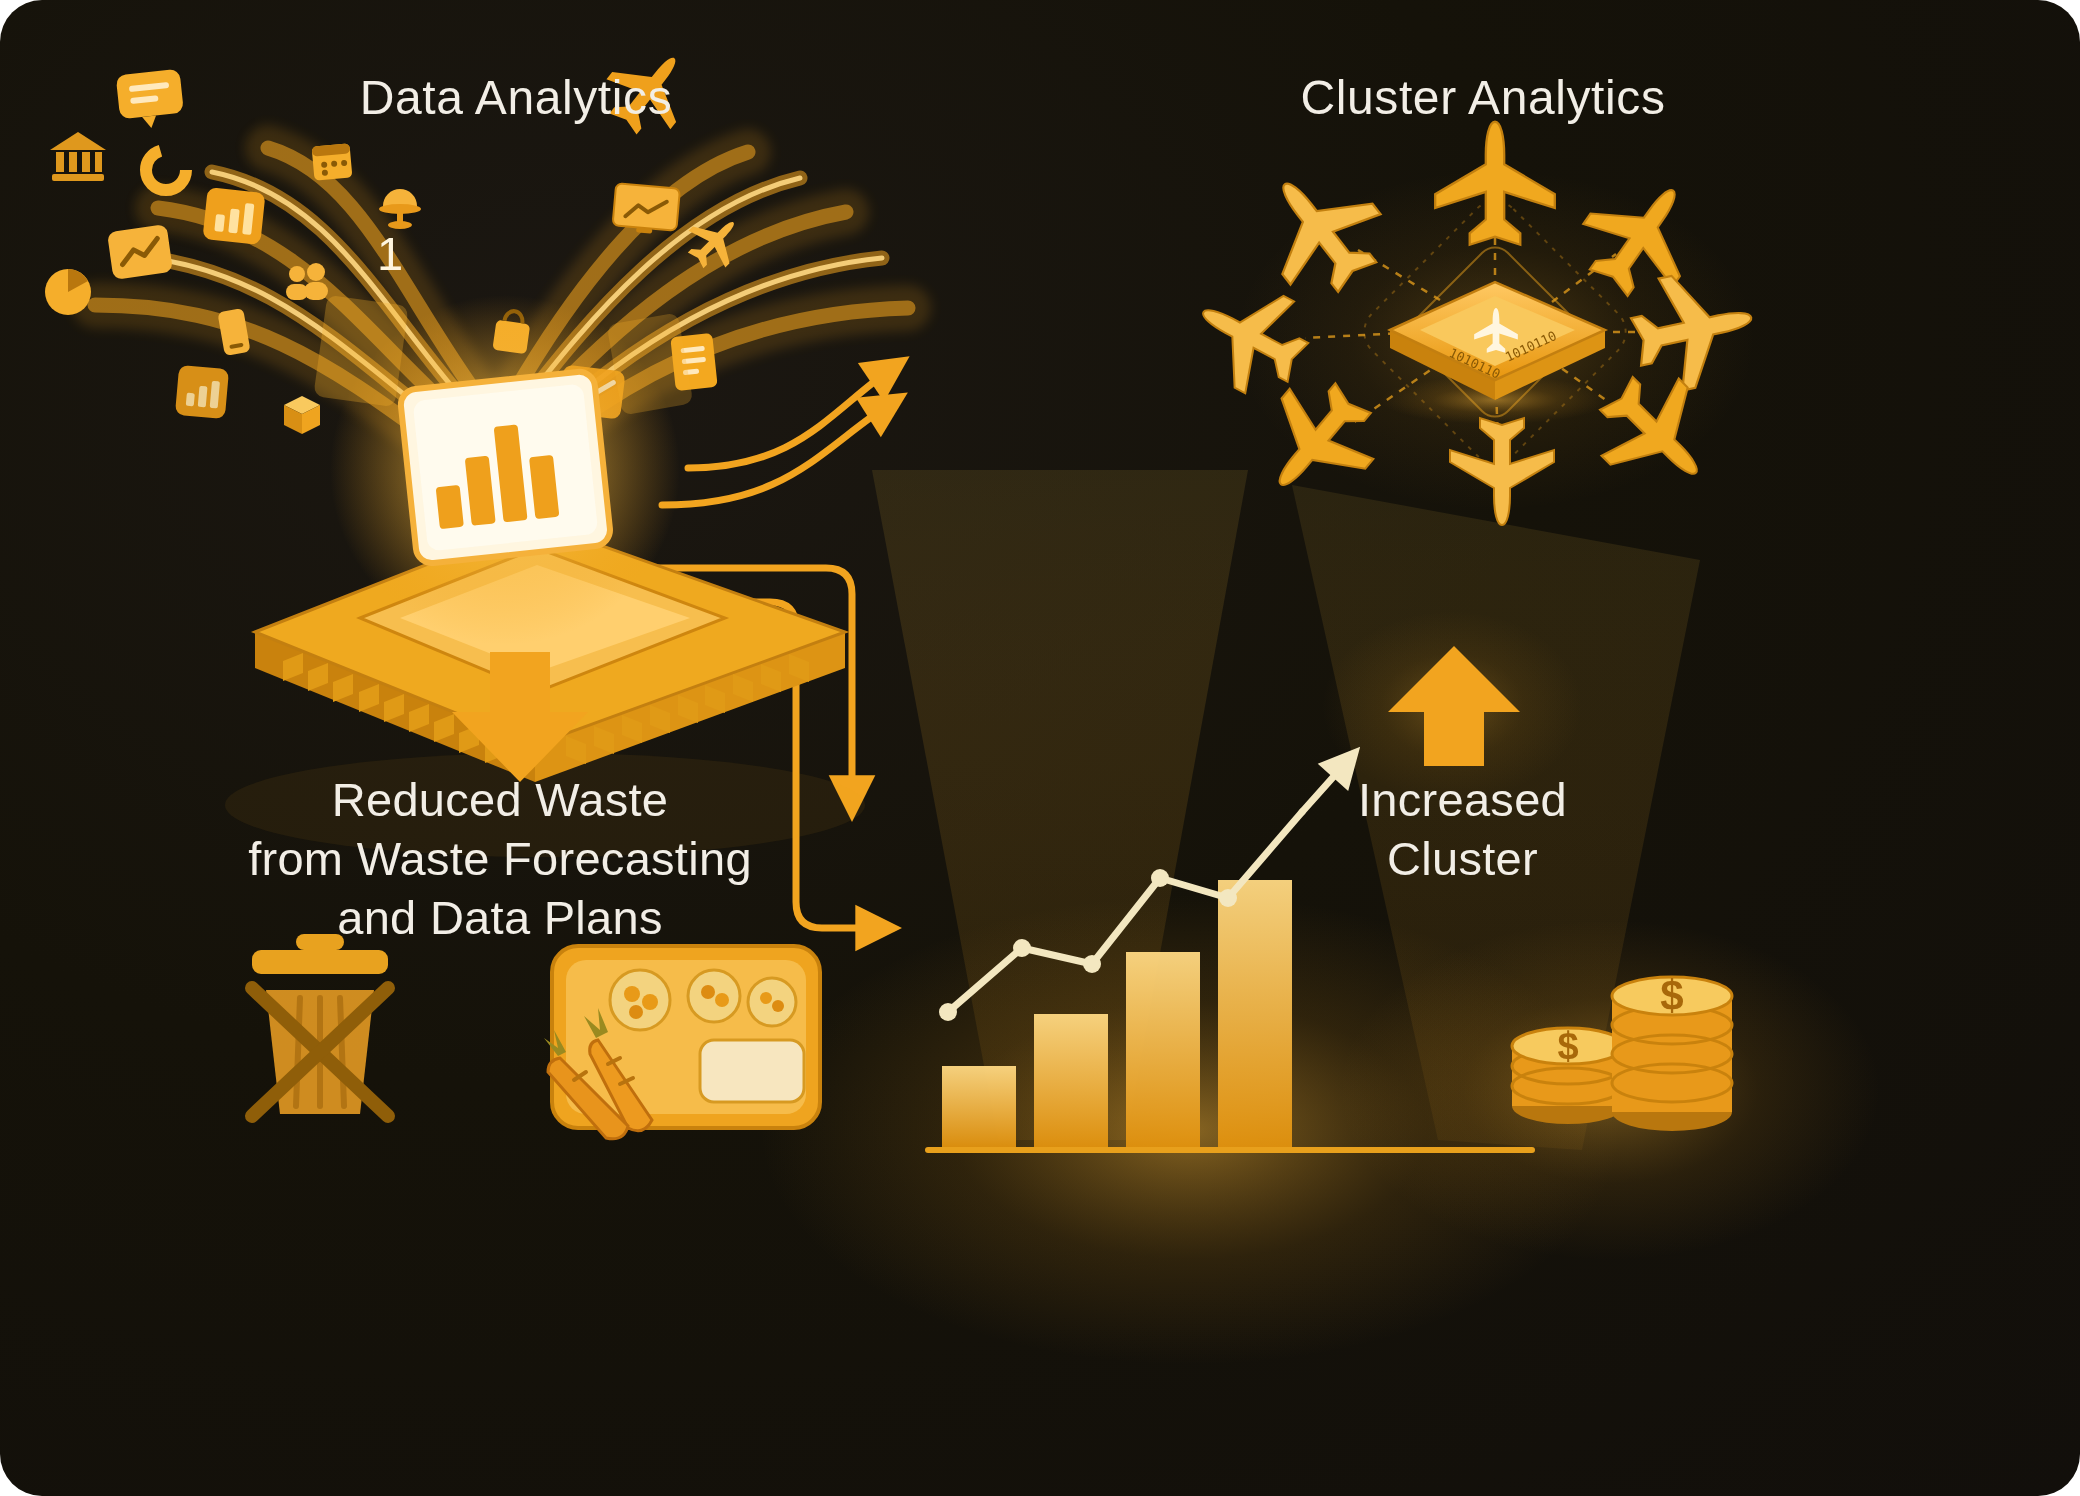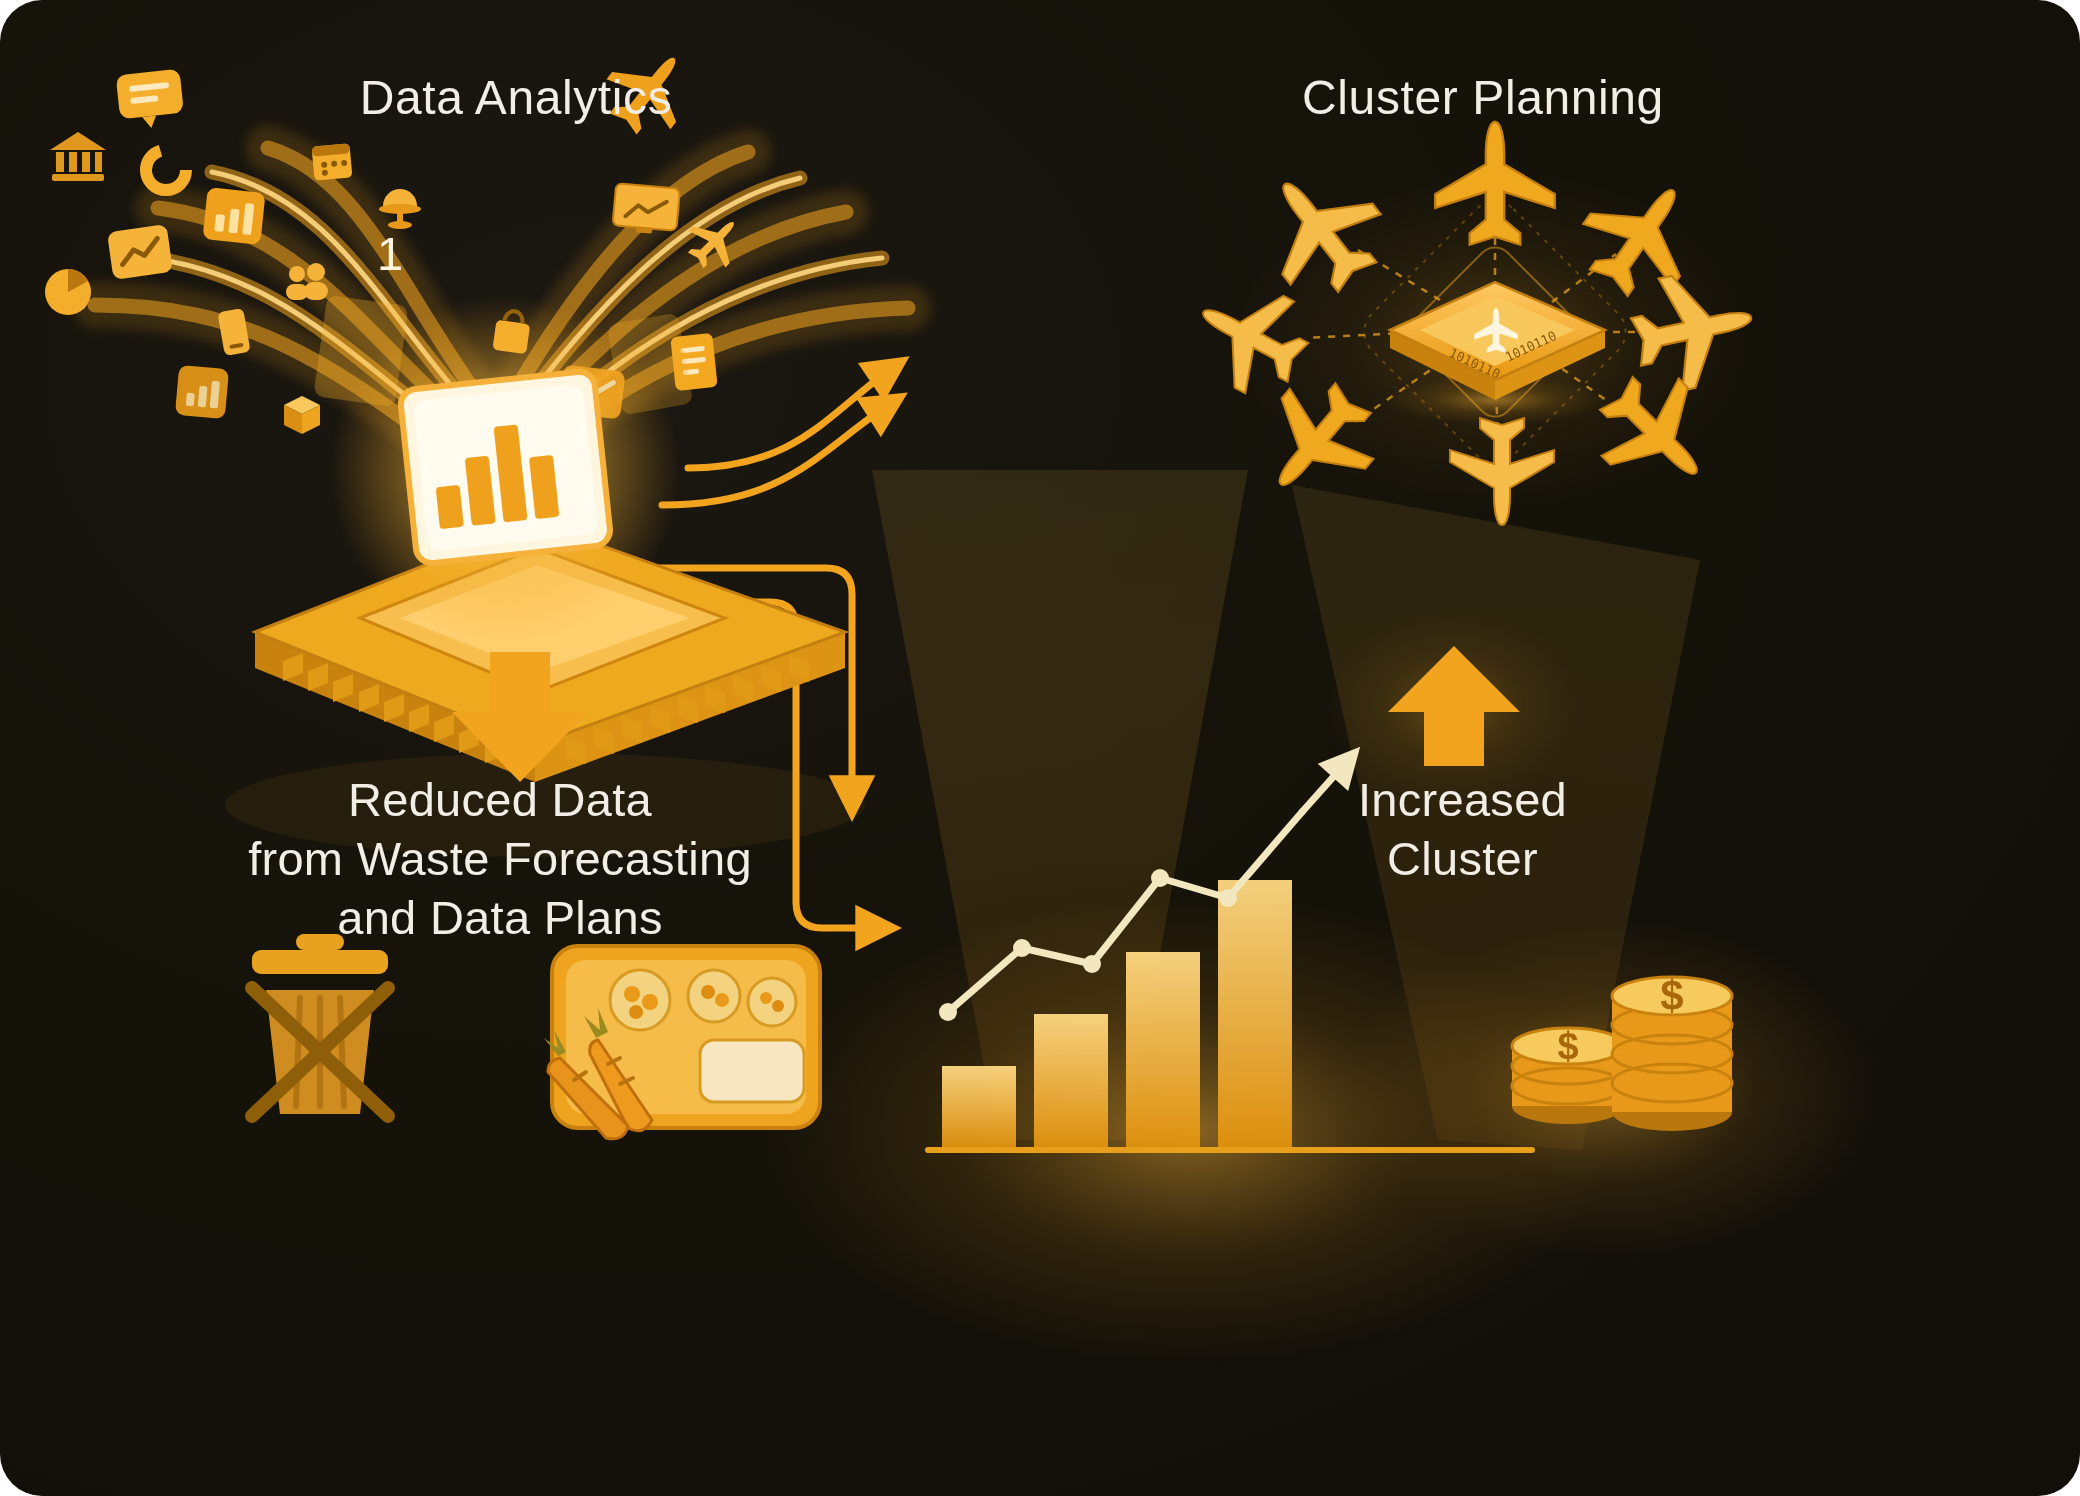--- a/index.html
+++ b/index.html
@@ -375,26 +375,26 @@
       <ellipse cx="1672" cy="1083" rx="60" ry="19" fill="none" stroke="#C9820D" stroke-width="3"></ellipse>
       <ellipse cx="1672" cy="1054" rx="60" ry="19" fill="none" stroke="#C9820D" stroke-width="3"></ellipse>
       <ellipse cx="1672" cy="1025" rx="60" ry="19" fill="none" stroke="#C9820D" stroke-width="3"></ellipse>
       <ellipse cx="1672" cy="996" rx="60" ry="19" fill="#F7CA5E" stroke="#C9820D" stroke-width="3"></ellipse>
       <text x="1672" y="1010" text-anchor="middle" font-size="42" font-weight="bold" fill="#A8680A">$</text>
     </g>
   </g>
 </svg>
 
 <div class="title" id="title-analytics">Data Analytics</div>
-<div class="title" id="title-cluster">Cluster Planning</div>
+<div class="title" id="title-cluster">Cluster Analytics</div>
 
 <div class="stream-number">1</div>
 
 <div class="outcome" id="waste-label">
-  <div>Reduced Data</div>
+  <div>Reduced Waste</div>
   <div>from Waste Forecasting</div>
   <div>and Data Plans</div>
 </div>
 
 <div class="outcome" id="revenue-label">
   <div>Increased</div>
   <div>Cluster</div>
 </div>
 
 </div>

